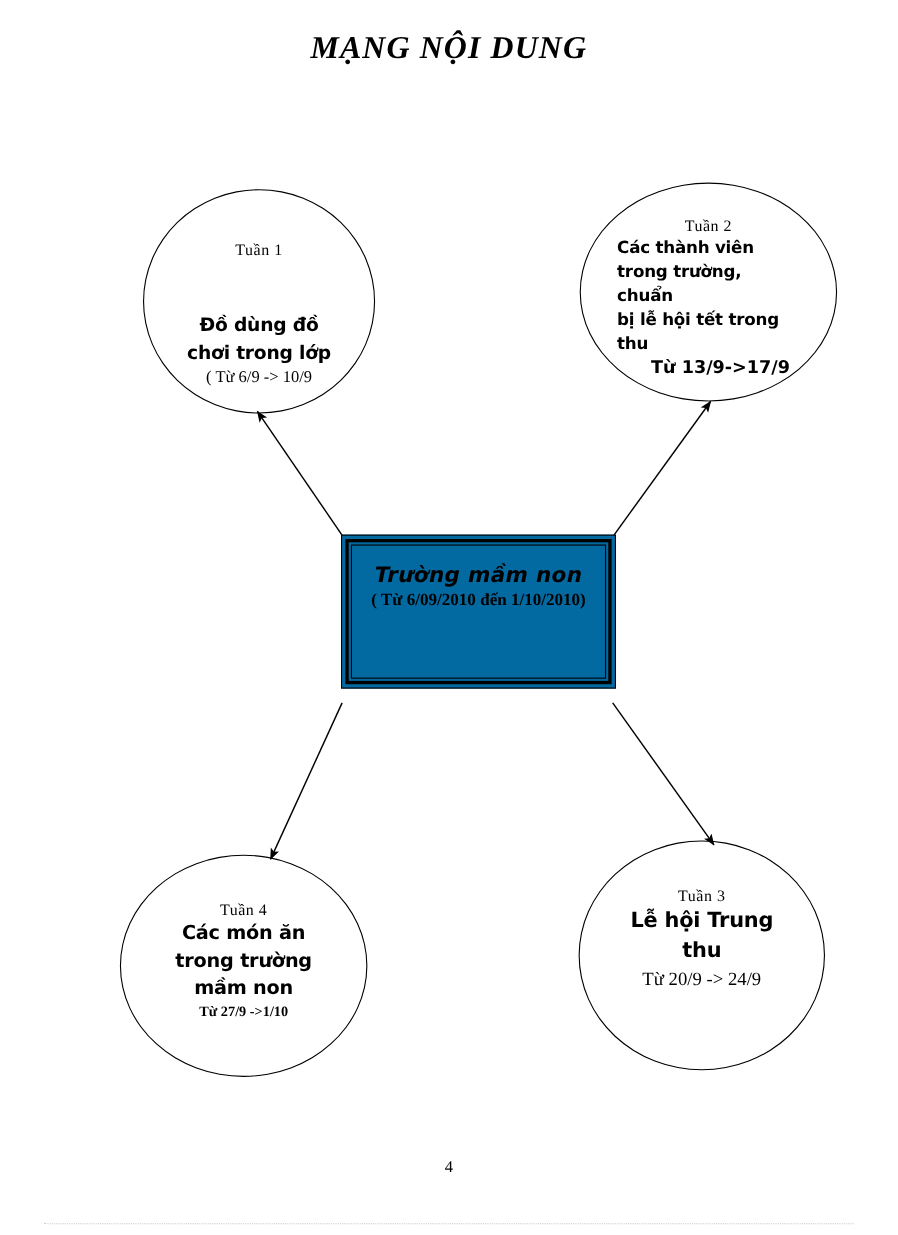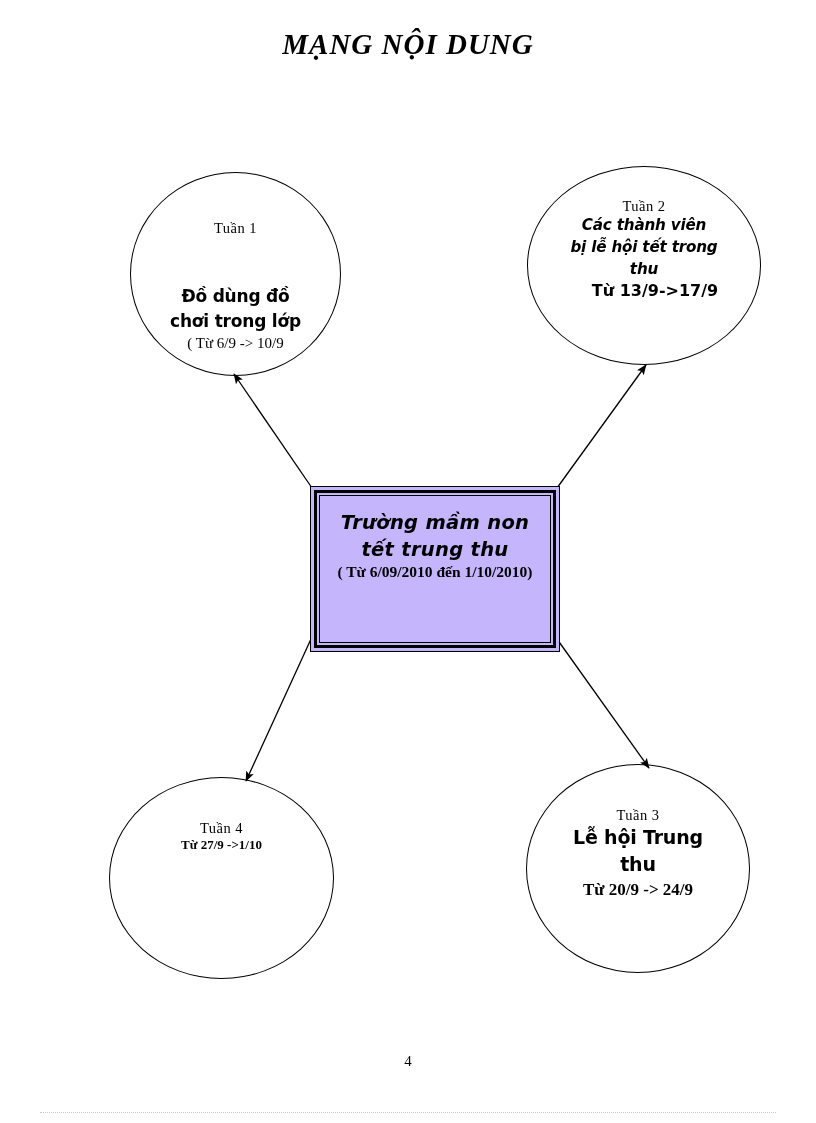--- a/index.html
+++ b/index.html
@@ -92,45 +92,44 @@
     left: 527px;
     top: 166px;
     width: 234px;
     height: 199px;
     padding-top: 31px;
   }
   #node-week2 .wk { font-size: 14.5px; }
   #node-week2 .body {
     font-size: 15.2px;
     line-height: 1.42;
-    text-align: center;
+    text-align: left;
     width: 166px;
     font-weight: bold;
-    font-style: italic;
   }
   #node-week2 .range {
     font-family: "DejaVu Sans", sans-serif;
     font-weight: bold;
     font-size: 16px;
     margin-top: 1px;
     padding-left: 22px;
   }
 
   
   #node-week3 {
     left: 526px;
     top: 764px;
     width: 224px;
     height: 209px;
     padding-top: 42px;
   }
   #node-week3 .body { font-size: 19px; line-height: 1.4; }
   #node-week3 .range {
     font-family: "Liberation Serif", serif;
-    font-weight: bold;
+    font-weight: normal;
     font-size: 17px;
     margin-top: 1px;
   }
 
   
   #node-week4 {
     left: 109px;
     top: 777px;
     width: 225px;
     height: 202px;
@@ -143,24 +142,24 @@
     font-size: 13px;
     margin-top: 0px;
   }
 
   
   #center-box {
     position: absolute;
     left: 310px;
     top: 486px;
     width: 250px;
-    height: 166px;
+    height: 140px;
     box-sizing: border-box;
     border: 1px solid #000;
-    background: #c4b5fd;
+    background: #0369a1;
     padding: 3px;
   }
   #center-box .band {
     box-sizing: border-box;
     width: 100%;
     height: 100%;
     border: 3px solid #000;
     padding: 2px;
   }
   #center-box .inner {
@@ -235,40 +234,45 @@
       <div>Đồ dùng đồ</div>
       <div>chơi trong lớp</div>
     </div>
     <div class="range">( Từ 6/9 -&gt; 10/9</div>
   </div>
 
   <div class="node" id="node-week2">
     <div class="wk">Tuần  2</div>
     <div class="body">
       <div>Các thành viên</div>
+      <div>trong trường, chuẩn</div>
       <div>bị lễ hội tết trong</div>
       <div>thu</div>
     </div>
     <div class="range">Từ 13/9-&gt;17/9</div>
   </div>
 
   <div id="center-box">
     <div class="band">
       <div class="inner">
         <div class="ttl">
           <div>Trường mầm non</div>
-          <div>tết trung thu</div>
         </div>
         <div class="sub">( Từ 6/09/2010 đến 1/10/2010)</div>
       </div>
     </div>
   </div>
 
   <div class="node" id="node-week4">
     <div class="wk">Tuần  4</div>
+    <div class="body">
+      <div>Các món ăn</div>
+      <div>trong trường</div>
+      <div>mầm non</div>
+    </div>
     <div class="range">Từ 27/9 -&gt;1/10</div>
   </div>
 
   <div class="node" id="node-week3">
     <div class="wk">Tuần  3</div>
     <div class="body">
       <div>Lễ hội Trung</div>
       <div>thu</div>
     </div>
     <div class="range">Từ 20/9 -&gt; 24/9</div>

